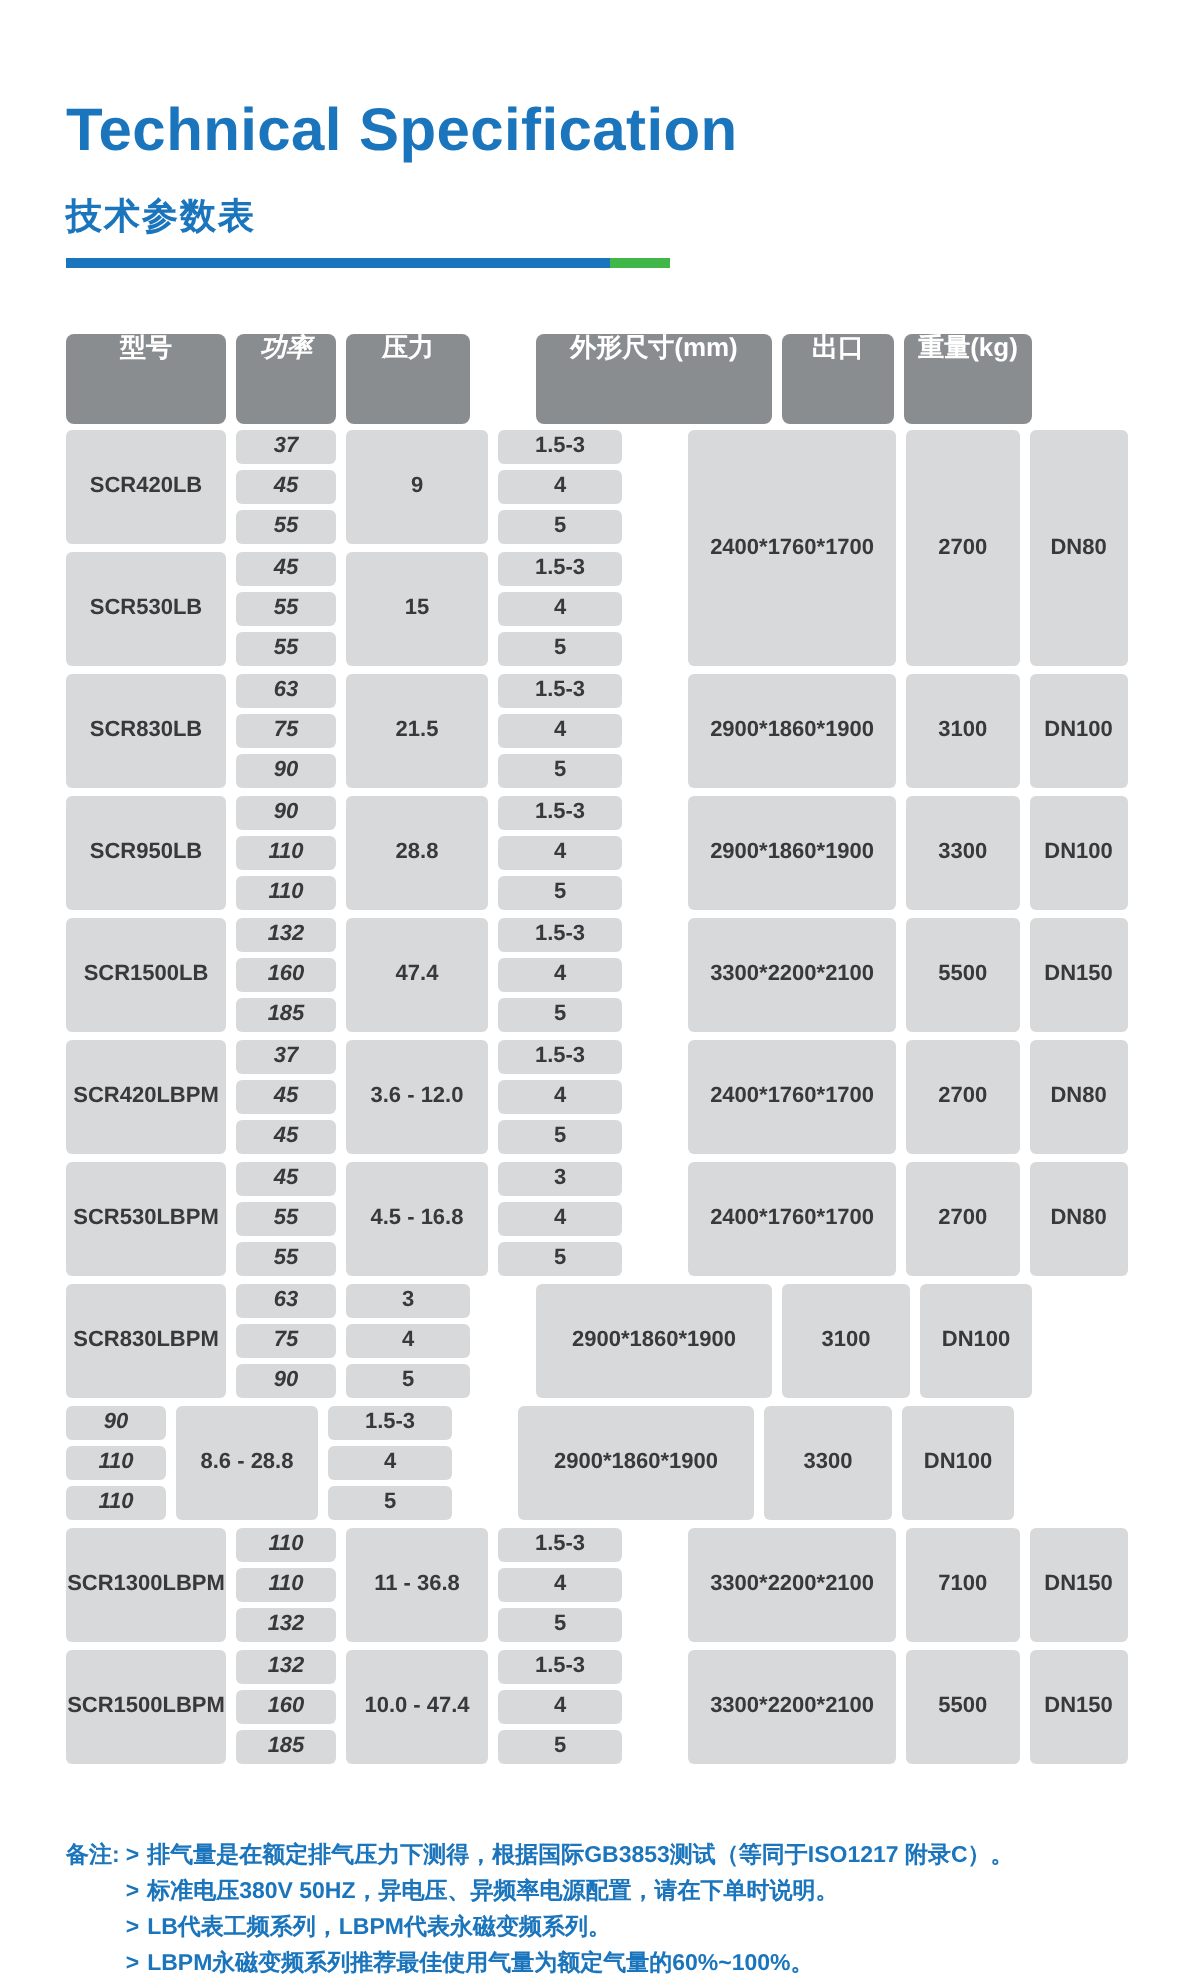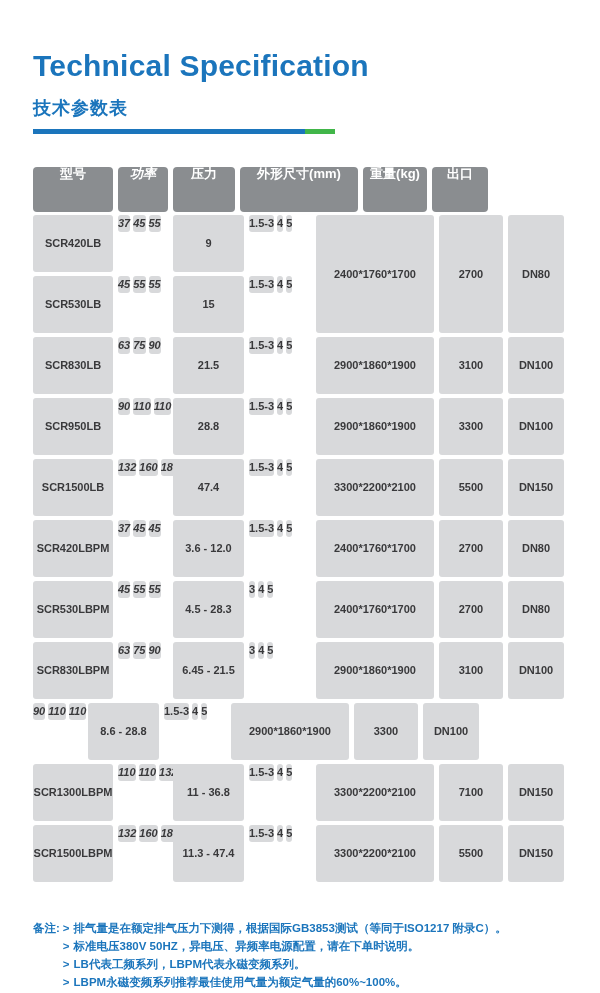--- a/index.html
+++ b/index.html
@@ -42,25 +42,25 @@
   .hcell .hl2.small{font-size:9px;font-weight:400;}
 
   .tbody{display:flex;flex-direction:column;gap:var(--blockgap);}
   .mleft{display:flex;flex-direction:column;gap:var(--blockgap);}
   .cell{
     background:var(--cell-gray);border-radius:3px;
     display:flex;align-items:center;justify-content:center;
     font-size:11px;font-weight:700;color:var(--text-dark);text-align:center;
   }
   .tall{align-self:stretch;}
-  .subcol{display:flex;flex-direction:row;gap:var(--subgap);}
+  .subcol{display:flex;flex-direction:column;gap:var(--subgap);}
   .scell{height:var(--rowh);}
   .group-h{height:calc(3 * var(--rowh) + 2 * var(--subgap));}
   .c1{width:var(--c1);} .c2{width:var(--c2);font-style:italic;} .c3{width:var(--c3);}
-  .c4{width:var(--c4);} .c5{width:var(--c5);} .c6{width:var(--c6);} .c7{width:var(--c7);}
+  .c4{width:var(--c4);} .c5{width:var(--c5);margin-left:28px;} .c6{width:var(--c6);} .c7{width:var(--c7);}
 
   .notes{
     margin-top:37px;display:flex;align-items:flex-start;
     color:var(--blue);font-size:11.5px;font-weight:700;line-height:18px;
   }
   .notes-label{white-space:nowrap;}
   .notes-list{display:flex;flex-direction:column;margin-left:3px;}
   .note-line{display:flex;}
   .note-bullet{margin-right:4px;}
 </style>
@@ -84,27 +84,27 @@
           <div class="hl1">功率</div>
           <div class="hl2 small">(KW)</div>
         </div>
         <div class="hcell c4">
           <div class="hl1">压力</div>
           <div class="hl2 small">(Bar)</div>
         </div>
         <div class="hcell c5">
           <div class="hl1">外形尺寸(mm)</div>
         </div>
-        <div class="hcell c6">
-          <div class="hl1">重量(kg)</div>
-        </div>
         <div class="hcell c7">
           <div class="hl1">出口</div>
           <div class="hl2">尺寸</div>
         </div>
+        <div class="hcell c6">
+          <div class="hl1">重量(kg)</div>
+        </div>
       </div>
     <div class="tbody">
         <div class="trow">
           <div class="mleft">
             <div class="trow group-h">
               <div class="cell tall c1">SCR420LB</div>
               <div class="subcol c2">
                 <div class="cell scell">37</div>
                 <div class="cell scell">45</div>
                 <div class="cell scell">55</div>
@@ -221,42 +221,41 @@
         </div>
         <div class="trow">
           <div class="mleft">
             <div class="trow group-h">
               <div class="cell tall c1">SCR530LBPM</div>
               <div class="subcol c2">
                 <div class="cell scell">45</div>
                 <div class="cell scell">55</div>
                 <div class="cell scell">55</div>
               </div>
-              <div class="cell tall c3">4.5 - 28.3</div>
+              <div class="cell tall c3">4.5 - 16.8</div>
               <div class="subcol c4">
                 <div class="cell scell">3</div>
                 <div class="cell scell">4</div>
                 <div class="cell scell">5</div>
               </div>
             </div>
           </div>
           <div class="cell tall c5">2400*1760*1700</div>
           <div class="cell tall c6">2700</div>
           <div class="cell tall c7">DN80</div>
         </div>
         <div class="trow">
           <div class="mleft">
             <div class="trow group-h">
               <div class="cell tall c1">SCR830LBPM</div>
               <div class="subcol c2">
                 <div class="cell scell">63</div>
                 <div class="cell scell">75</div>
                 <div class="cell scell">90</div>
               </div>
-              <div class="cell tall c3">6.45 - 21.5</div>
               <div class="subcol c4">
                 <div class="cell scell">3</div>
                 <div class="cell scell">4</div>
                 <div class="cell scell">5</div>
               </div>
             </div>
           </div>
           <div class="cell tall c5">2900*1860*1900</div>
           <div class="cell tall c6">3100</div>
           <div class="cell tall c7">DN100</div>
@@ -304,21 +303,21 @@
         </div>
         <div class="trow">
           <div class="mleft">
             <div class="trow group-h">
               <div class="cell tall c1">SCR1500LBPM</div>
               <div class="subcol c2">
                 <div class="cell scell">132</div>
                 <div class="cell scell">160</div>
                 <div class="cell scell">185</div>
               </div>
-              <div class="cell tall c3">11.3 - 47.4</div>
+              <div class="cell tall c3">10.0 - 47.4</div>
               <div class="subcol c4">
                 <div class="cell scell">1.5-3</div>
                 <div class="cell scell">4</div>
                 <div class="cell scell">5</div>
               </div>
             </div>
           </div>
           <div class="cell tall c5">3300*2200*2100</div>
           <div class="cell tall c6">5500</div>
           <div class="cell tall c7">DN150</div>

